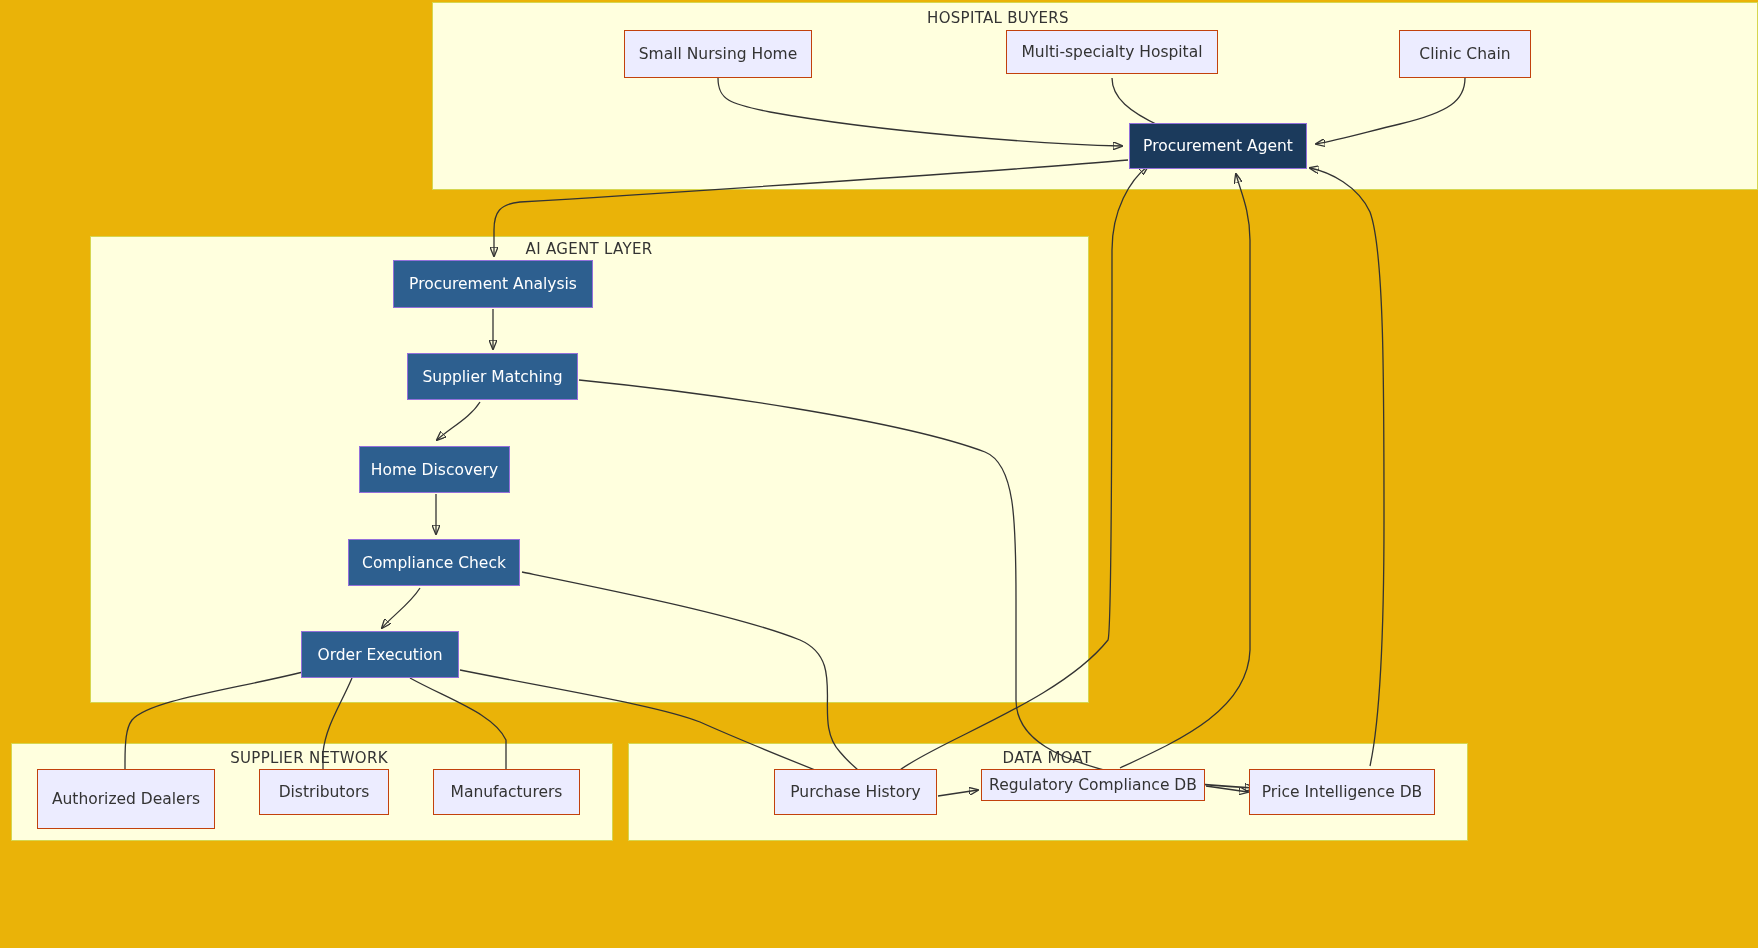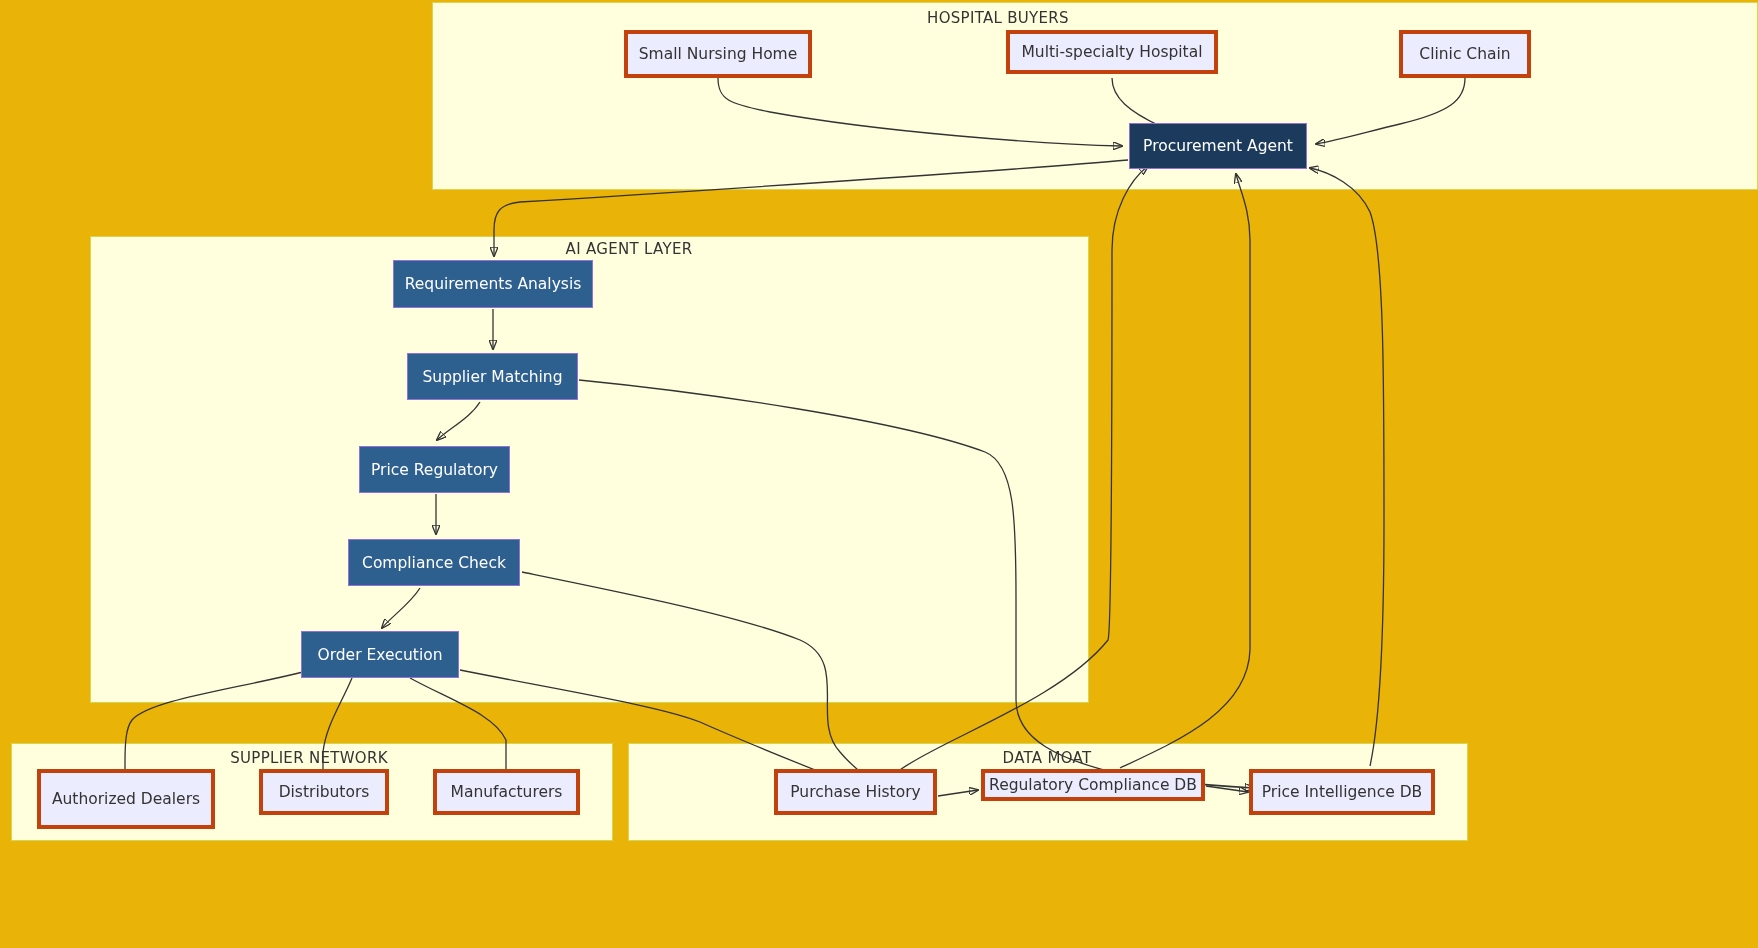--- a/index.html
+++ b/index.html
@@ -3,21 +3,21 @@
 <meta charset="utf-8">
 <style>
   html,body{margin:0;padding:0;background:#000;}
   #stage{position:relative;width:1758px;height:948px;background:#eab308;
          font-family:"DejaVu Sans","Liberation Sans",sans-serif;overflow:hidden;}
   .cluster{position:absolute;background:#ffffde;border:1px solid #d6d64f;box-sizing:border-box;}
   .cluster-label{position:absolute;font-size:15px;color:#333333;letter-spacing:.3px;
                  white-space:nowrap;transform:translateX(-50%);}
   .node{position:absolute;box-sizing:border-box;display:flex;align-items:center;
         justify-content:center;font-size:15.5px;white-space:nowrap;}
-  .node.light{background:#ececff;border:4px solid #c2410c;color:#333333;}
+  .node.light{background:#ececff;border:1px solid #c2410c;color:#333333;}
   .node.agent{background:#2d5f8f;border:1px solid #9370db;color:#ffffff;}
   .node.primary{background:#1b3a5c;border:1px solid #9370db;color:#ffffff;}
   svg.edges{position:absolute;left:0;top:0;width:1758px;height:948px;pointer-events:none;}
   svg.edges path{fill:none;stroke:#333333;stroke-width:1.3px;}
 </style>
 </head>
 <body>
 
 <div id="stage">
 
@@ -56,33 +56,33 @@
 
     <path marker-end="url(#ar)" d="M938,796 L978,790"></path>
     <path marker-end="url(#ar)" d="M1206,786 L1248,792"></path>
 
     <path marker-end="url(#ar)" d="M900,770 C940,740 1060,700 1108,640 C1112,630 1112,400 1112,250 C1112,210 1130,180 1148,166"></path>
     <path marker-end="url(#ar)" d="M1120,768 C1180,740 1248,710 1250,650 C1250,600 1250,360 1250,240 C1250,210 1240,190 1236,174"></path>
     <path marker-end="url(#ar)" d="M1370,766 C1380,720 1384,640 1384,520 C1384,380 1384,250 1370,212 C1358,186 1330,172 1310,168"></path>
   </svg>
 
   <div class="cluster-label" style="left:998px;top:9px;">HOSPITAL BUYERS</div>
-  <div class="cluster-label" style="left:589px;top:240px;margin-left:40px;">AI AGENT LAYER</div>
+  <div class="cluster-label" style="left:589px;top:240px;">AI AGENT LAYER</div>
   <div class="cluster-label" style="left:309px;top:749px;">SUPPLIER NETWORK</div>
   <div class="cluster-label" style="left:1047px;top:749px;">DATA MOAT</div>
 
   <div class="node light" style="left:624px;top:30px;width:188px;height:48px;">Small Nursing Home</div>
   <div class="node light" style="left:1006px;top:30px;width:212px;height:44px;">Multi-specialty Hospital</div>
   <div class="node light" style="left:1399px;top:30px;width:132px;height:48px;">Clinic Chain</div>
 
   <div class="node primary" style="left:1129px;top:123px;width:178px;height:46px;">Procurement Agent</div>
 
-  <div class="node agent" style="left:393px;top:260px;width:200px;height:48px;">Requirements Analysis</div>
+  <div class="node agent" style="left:393px;top:260px;width:200px;height:48px;">Procurement Analysis</div>
   <div class="node agent" style="left:407px;top:353px;width:171px;height:47px;">Supplier Matching</div>
-  <div class="node agent" style="left:359px;top:446px;width:151px;height:47px;">Price Regulatory</div>
+  <div class="node agent" style="left:359px;top:446px;width:151px;height:47px;">Home Discovery</div>
   <div class="node agent" style="left:348px;top:539px;width:172px;height:47px;">Compliance Check</div>
   <div class="node agent" style="left:301px;top:631px;width:158px;height:47px;">Order Execution</div>
 
   <div class="node light" style="left:37px;top:769px;width:178px;height:60px;">Authorized Dealers</div>
   <div class="node light" style="left:259px;top:769px;width:130px;height:46px;">Distributors</div>
   <div class="node light" style="left:433px;top:769px;width:147px;height:46px;">Manufacturers</div>
 
   <div class="node light" style="left:774px;top:769px;width:163px;height:46px;">Purchase History</div>
   <div class="node light" style="left:981px;top:769px;width:224px;height:32px;">Regulatory Compliance DB</div>
   <div class="node light" style="left:1249px;top:769px;width:186px;height:46px;">Price Intelligence DB</div>

